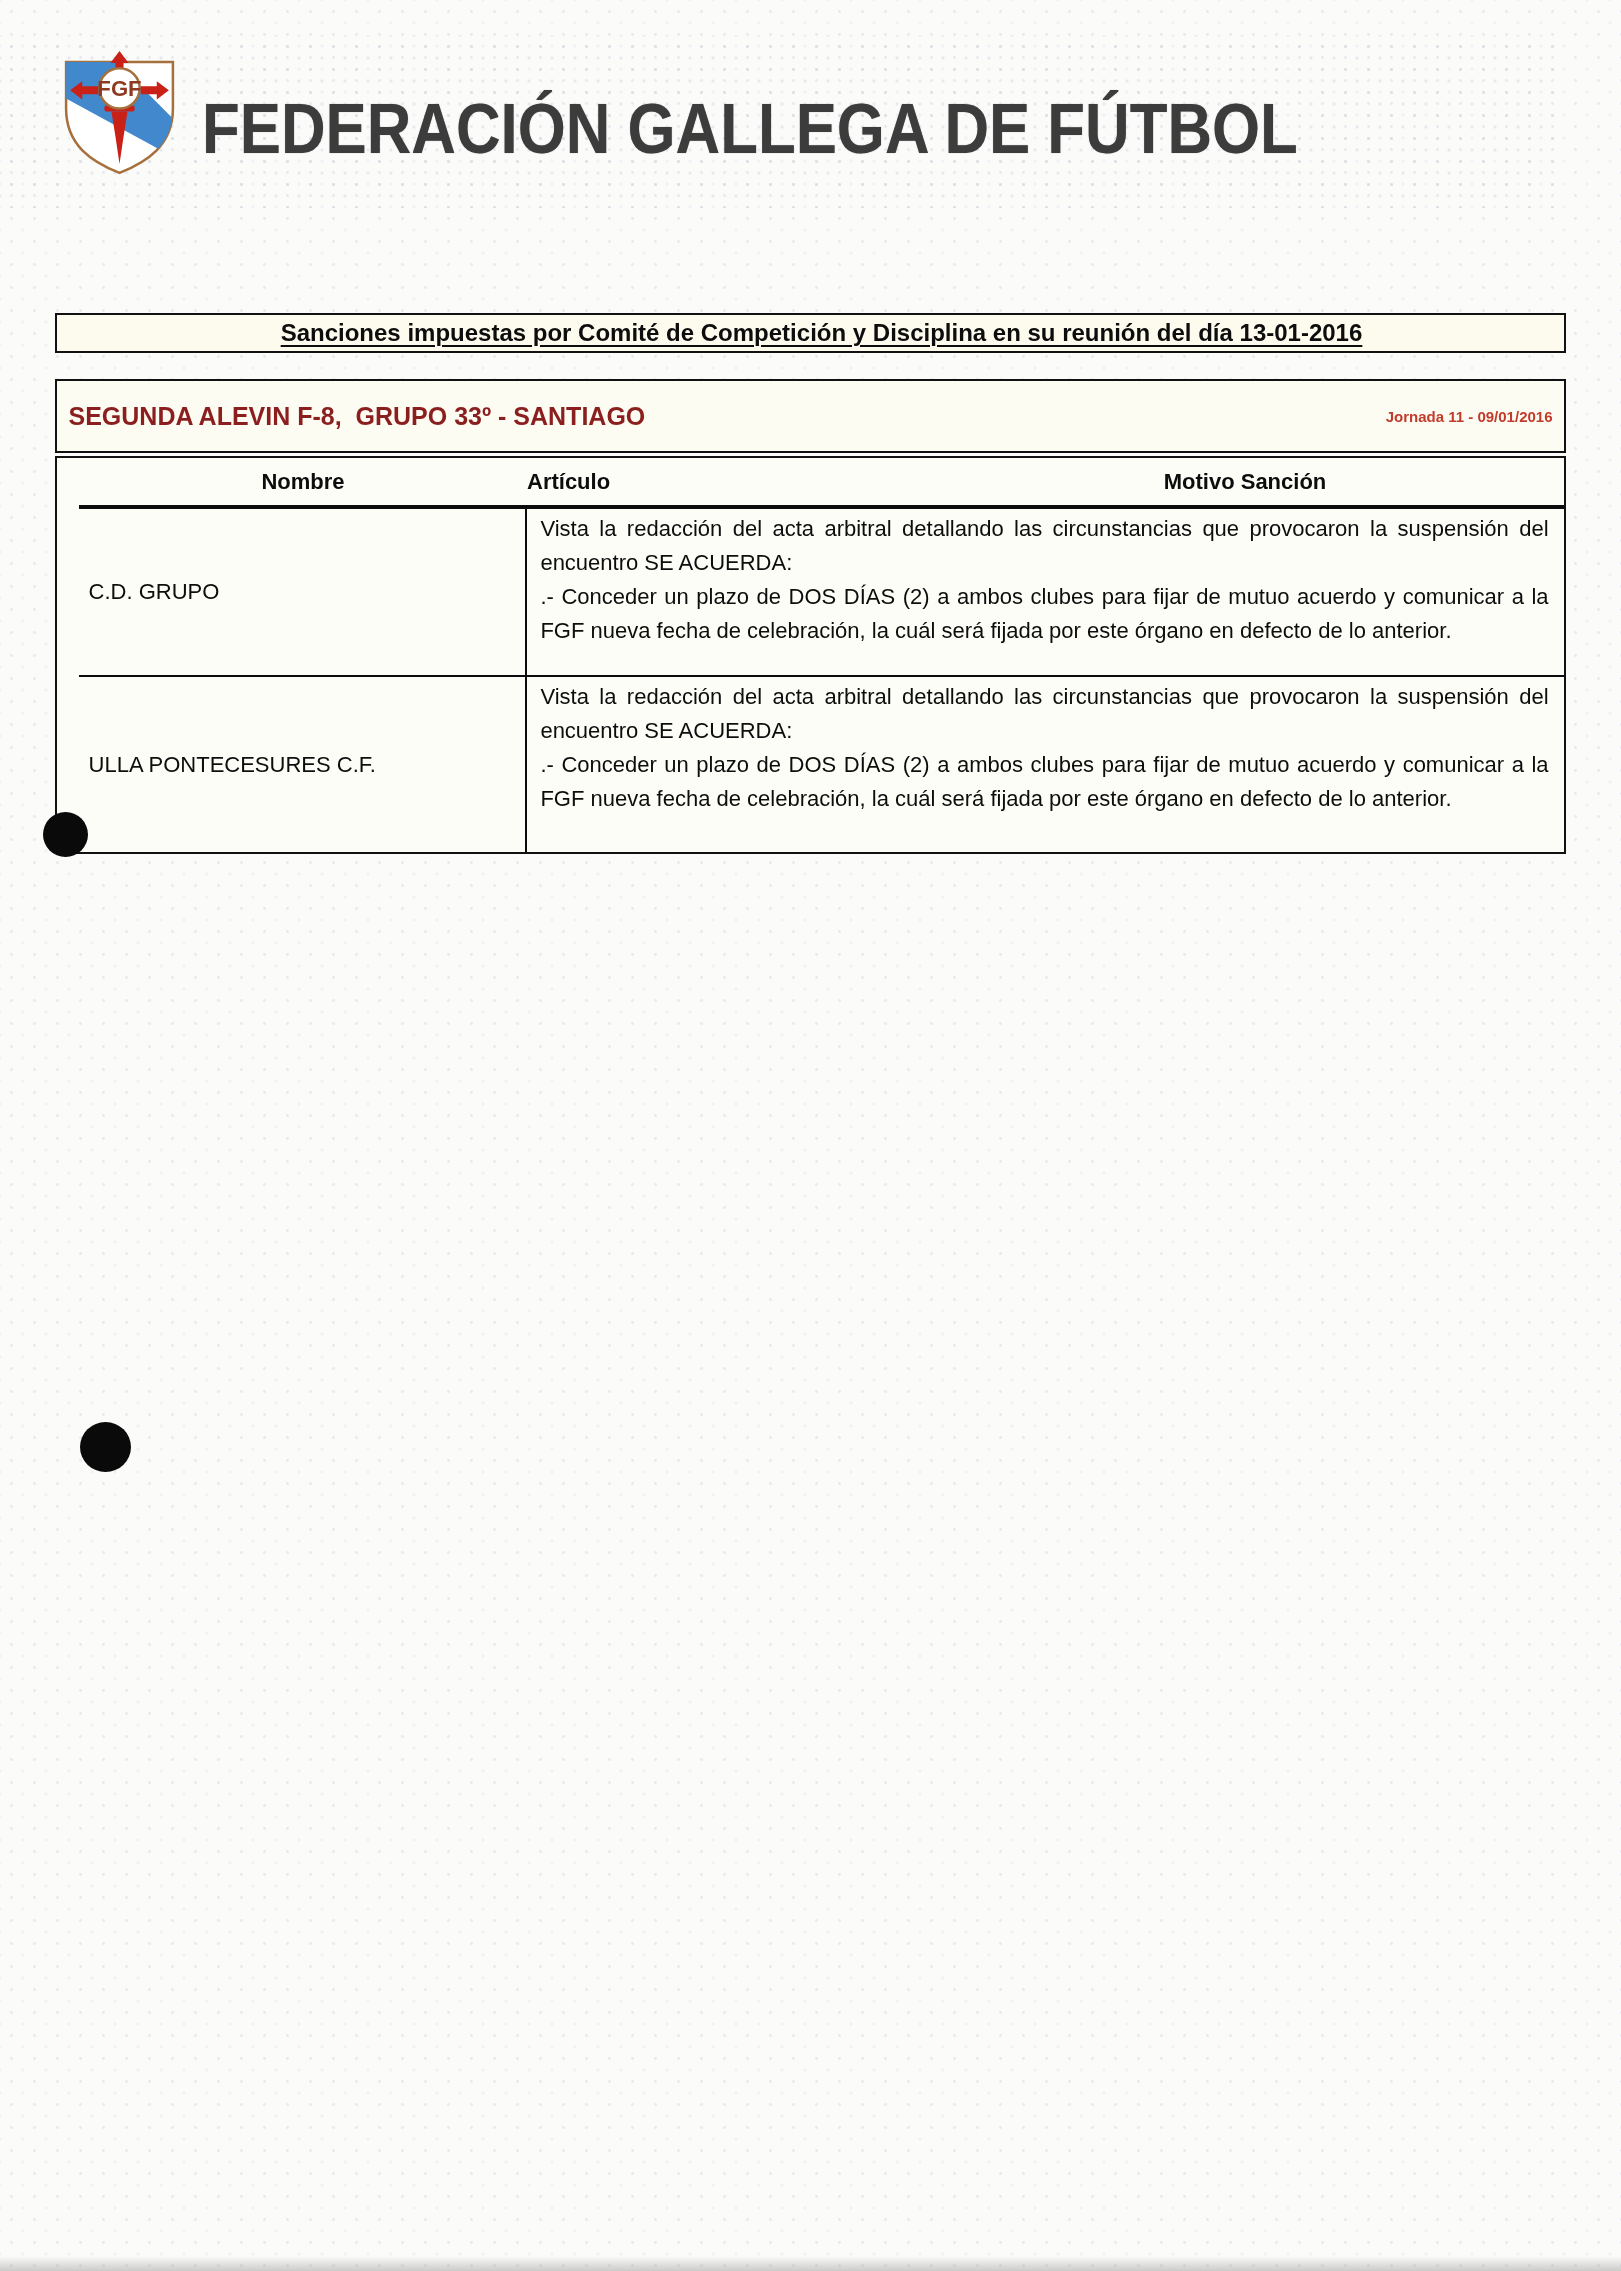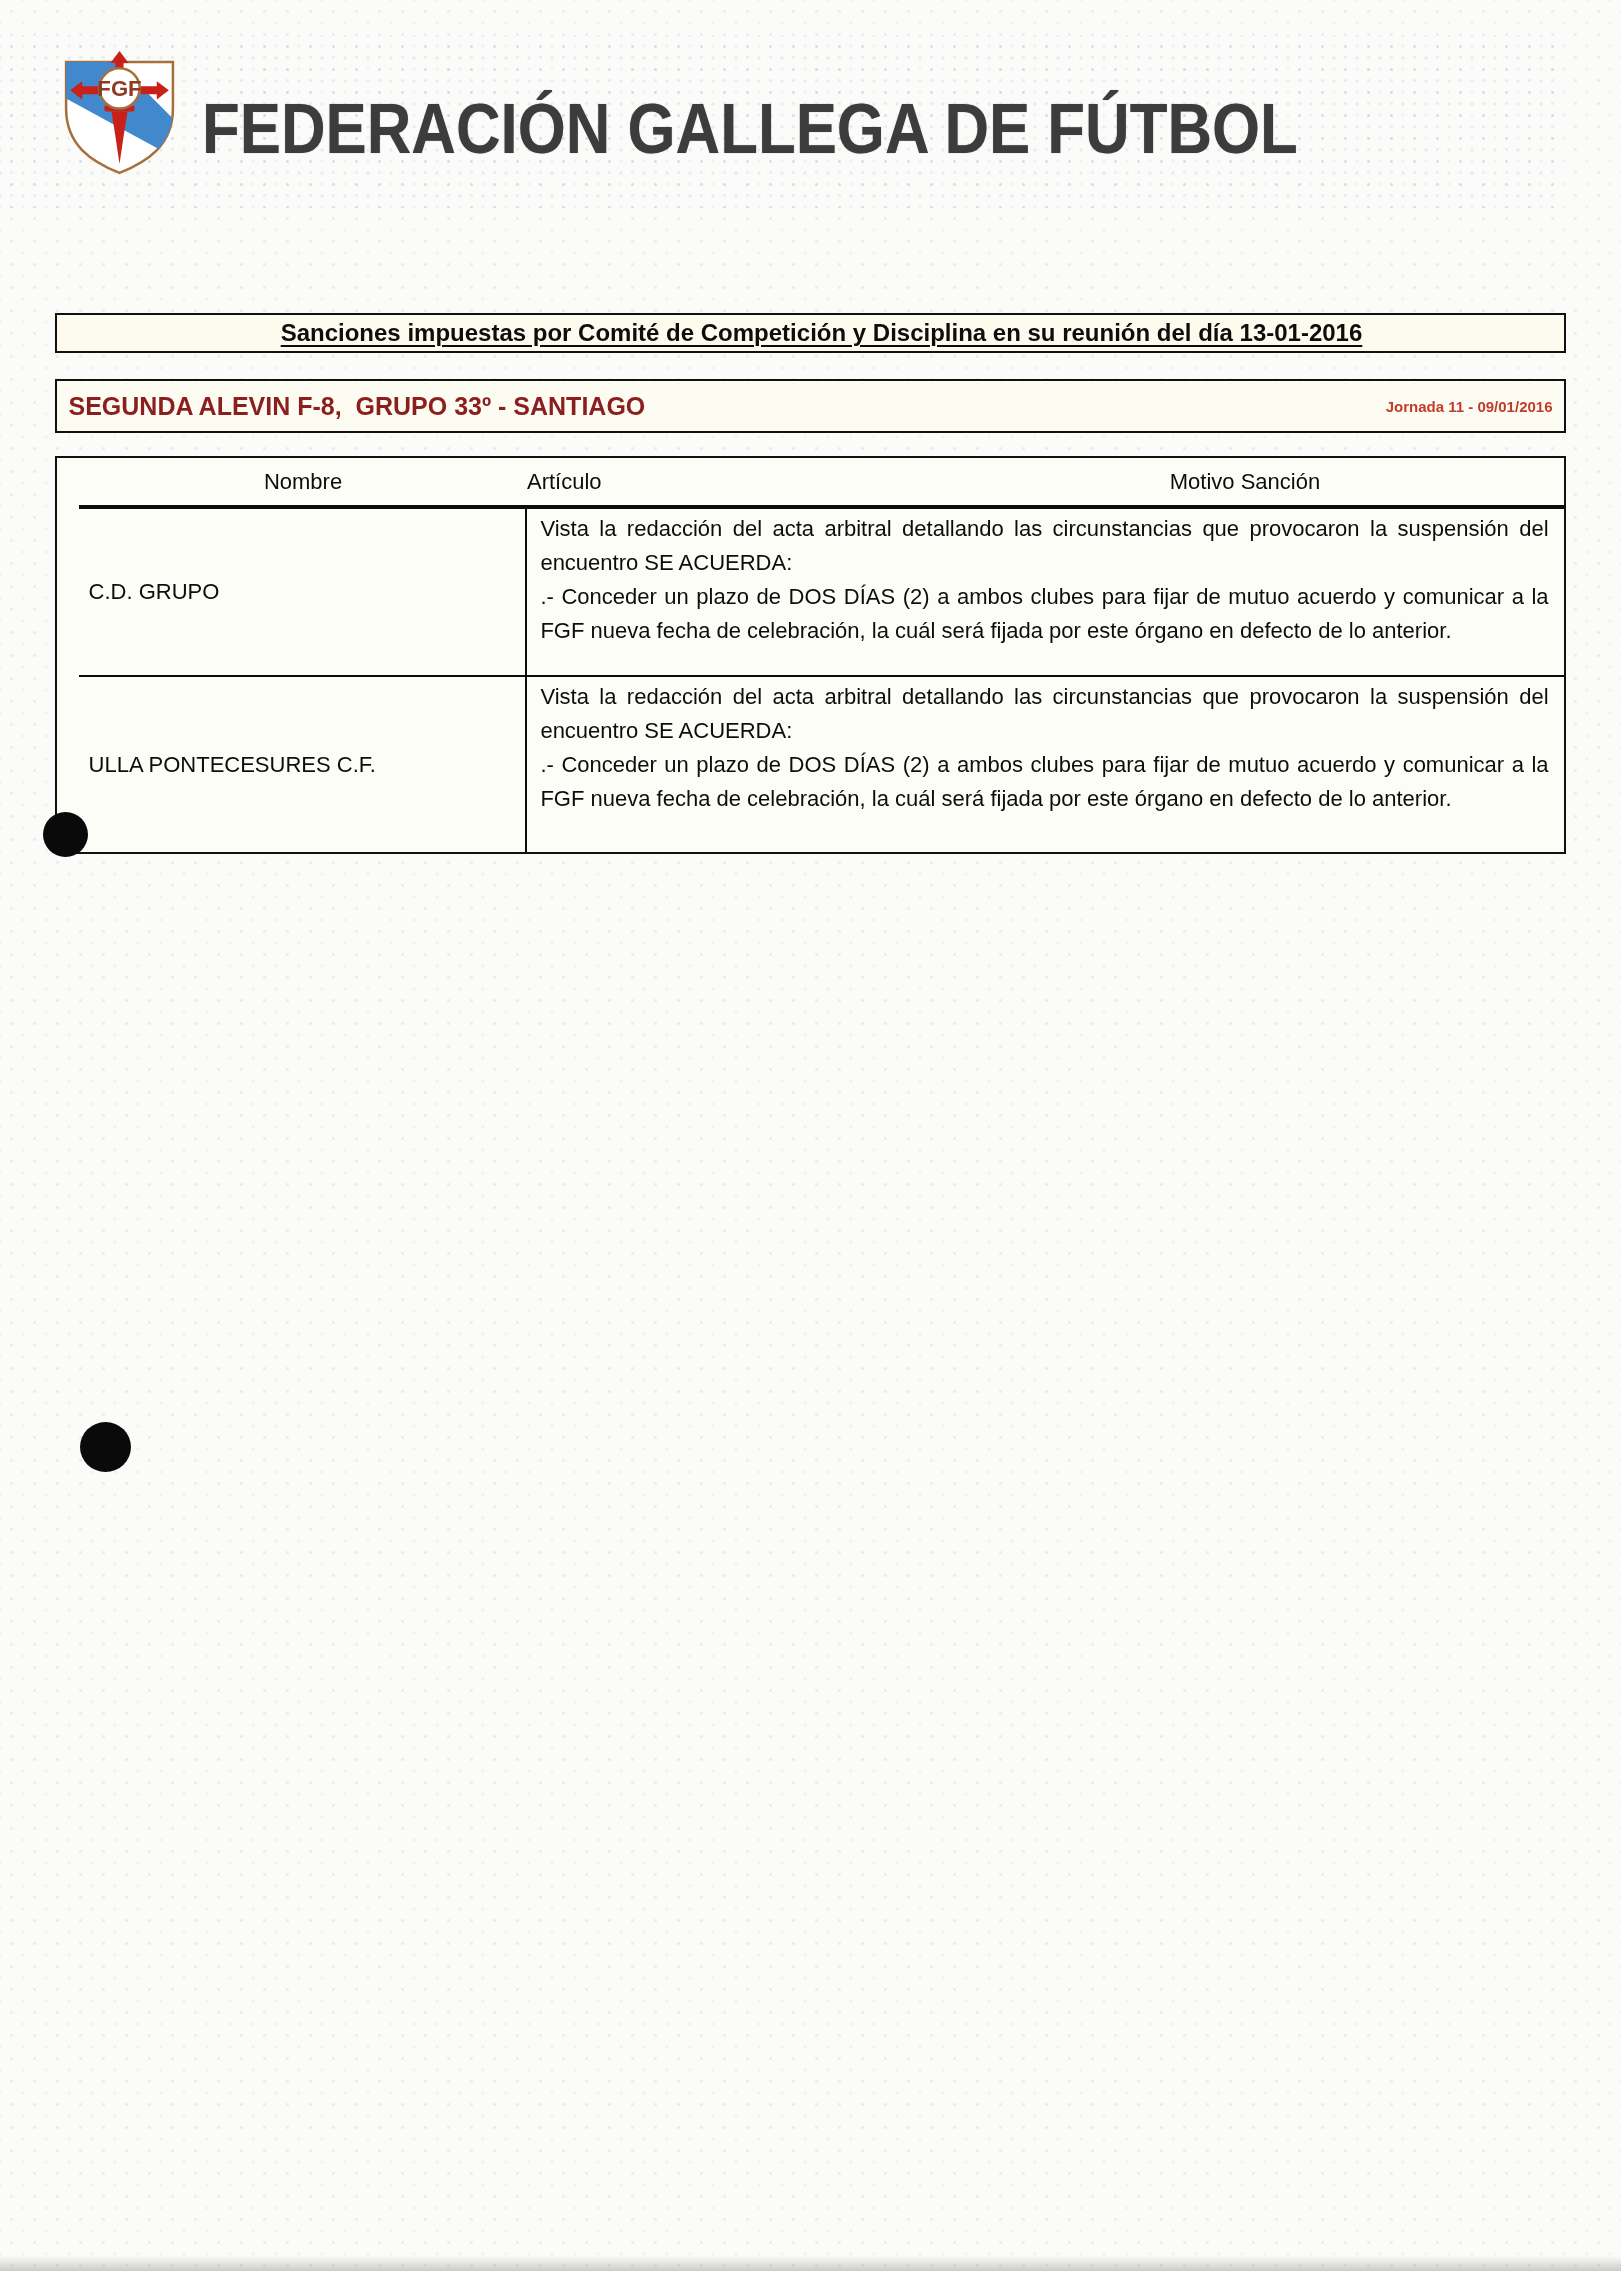--- a/index.html
+++ b/index.html
@@ -48,32 +48,32 @@
     top: 313px; height: 40px; background: #fdfbee;
     display: flex; align-items: center; justify-content: center;
   }
   .title-text {
     font-size: 24px; font-weight: bold; color: #0d0d0d;
     text-decoration: underline; text-decoration-thickness: 1.9px; text-underline-offset: 3.8px;
     white-space: nowrap;
   }
 
   .section-bar {
-    top: 379px; height: 54px; background: #fdfcf2;
+    top: 379px; height: 74px; background: #fdfcf2;
     display: flex; align-items: center; justify-content: space-between;
     padding: 0 11.5px;
   }
   .competition { font-size: 25px; font-weight: bold; color: #8b1e1e; white-space: pre; }
   .jornada { font-size: 15px; font-weight: bold; color: #c23b2b; white-space: nowrap; margin-left: 18px; }
 
   .sanction-table { top: 456px; background: #fdfdf8; }
   .thead {
     display: flex; height: 47px; align-items: center;
     border-bottom: 4.8px solid #0c0c0c;
-    font-size: 22px; font-weight: normal;
+    font-size: 22px; font-weight: bold;
   }
   .th-nombre  { width: 448px; text-align: center; }
   .th-articulo{ width: 399px; text-align: left; }
   .th-motivo  { flex: 1; text-align: center; }
 
   .trow { display: flex; }
   .trow.first { border-bottom: 2.9px solid #0c0c0c; min-height: 166px; }
   .trow.second { min-height: 175px; }
 
   .name-cell {

